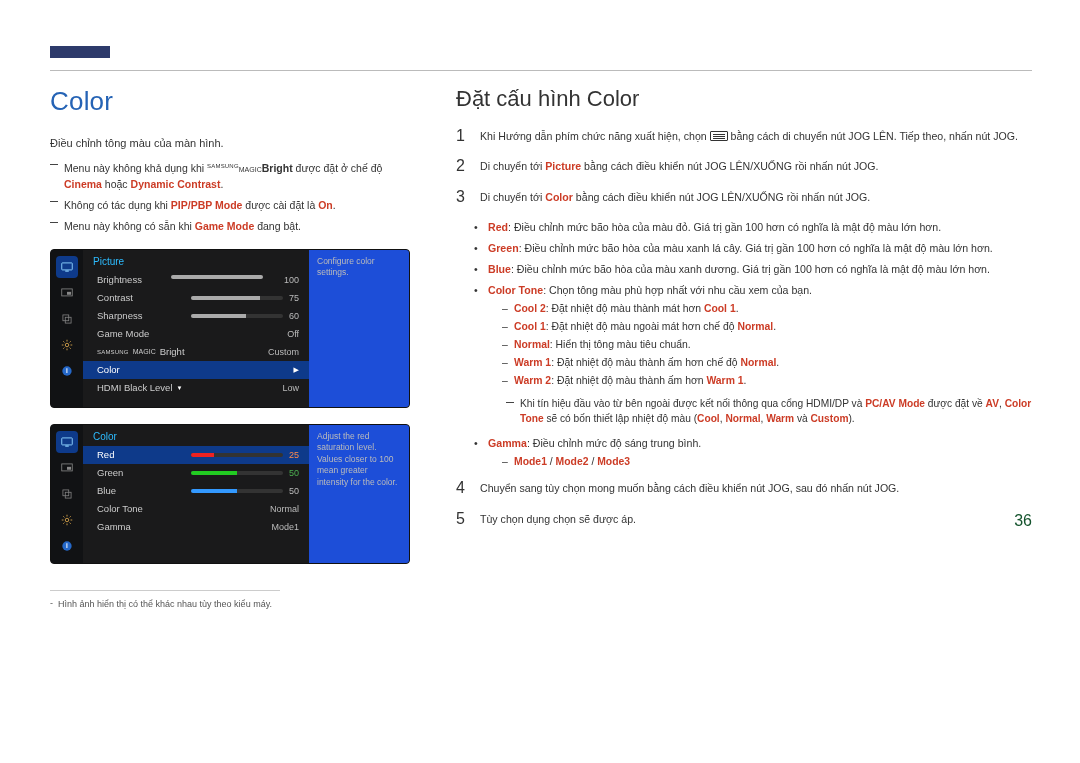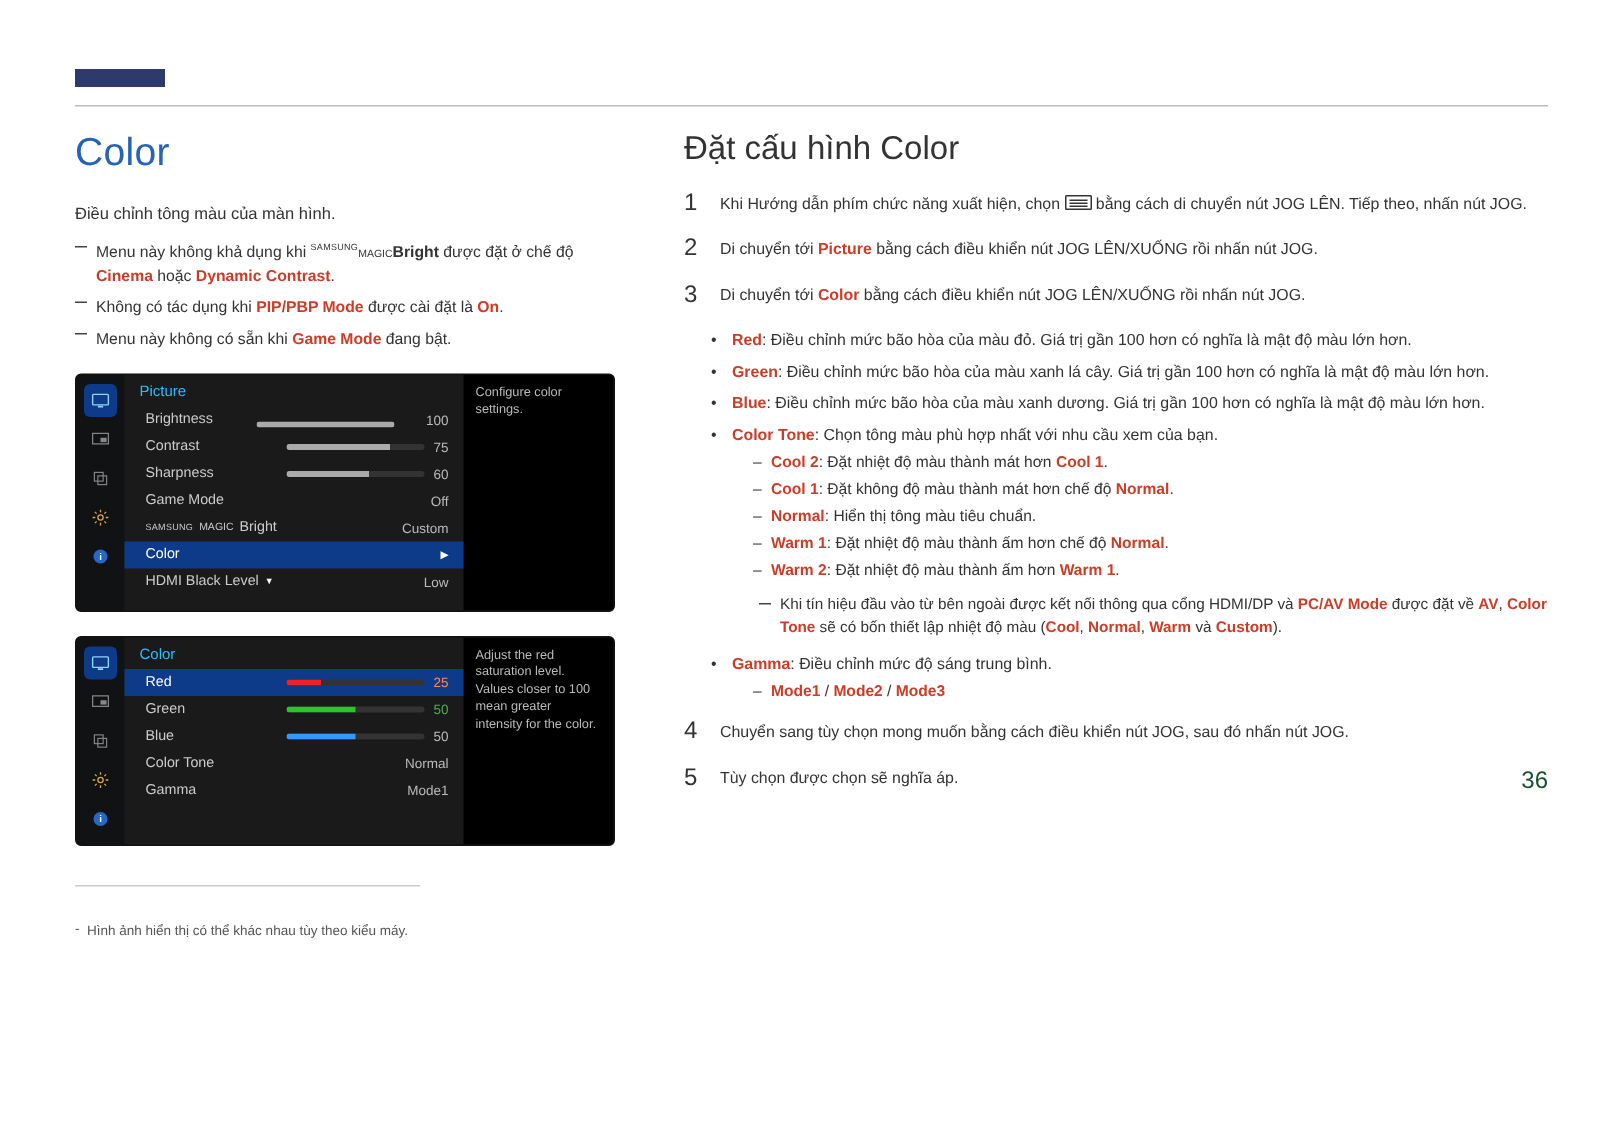--- a/index.html
+++ b/index.html
@@ -28,24 +28,24 @@
   .osd-row { display: flex; align-items: center; justify-content: space-between; padding: 2px 10px 2px 14px; height: 18px; font-size: 9.5px; color: #ccc; position: relative; }
   .osd-row.sel { background: #0e3a8a; color: #fff; }
   .osd-row .lbl { display: flex; align-items: center; gap: 4px; }
   .osd-row .val { color: #bbb; font-size: 9px; }
   .osd-row.sel .val { color: #fff; }
   .bar { width: 92px; height: 4px; background: #333; border-radius: 2px; overflow: hidden; }
   .bar > div { height: 100%; background: #aaa; }
   .bar.red > div { background: #e22; }
   .bar.green > div { background: #2c2; }
   .bar.blue > div { background: #39f; }
-  .osd-tip { width: 100px; background: #000000; padding: 6px 8px; font-size: 8.5px; line-height: 1.35; color: #bbb; }
+  .osd-tip { width: 100px; background: #1d4ed8; padding: 6px 8px; font-size: 8.5px; line-height: 1.35; color: #bbb; }
   .arrow { font-size: 7px; color: #fff; }
   .sup { font-size: 6px; vertical-align: super; letter-spacing: 0.2px; }
-  .footline { margin-top: 26px; border-top: 1px solid #ccc; padding-top: 24px; width: 230px; }
+  .footline { margin-top: 26px; border-top: 1px solid #ccc; padding-top: 8px; width: 230px; }
   .footnote { font-size: 9px; color: #555; position: relative; padding-left: 8px; }
   .footnote::before { content: "-"; position: absolute; left: 0; top: -1px; }
   .pagenum { position: absolute; right: 48px; bottom: 20px; font-size: 16px; color: #14532d; }
   
   .step { display: flex; gap: 10px; margin-bottom: 14px; }
   .step-num { width: 14px; font-size: 16px; color: #333; line-height: 1; }
   .step-body { flex: 1; font-size: 10.6px; line-height: 1.55; }
   .step-body .icon-menu { display: inline-block; width: 18px; height: 10px; border: 1.2px solid #333; border-radius: 1px; position: relative; vertical-align: -1px; }
   .step-body .icon-menu::before { content: ""; position: absolute; left: 2px; right: 2px; top: 2px; height: 1px; background: #333; box-shadow: 0 2px 0 #333, 0 4px 0 #333; }
   ul.bullets { list-style: none; padding-left: 18px; margin: 2px 0 10px 4px; }
@@ -111,21 +111,21 @@
                 <circle cx="12" cy="12" r="8" fill="#2568c9"></circle>
                 <text x="12" y="16" text-anchor="middle" font-size="11" fill="#fff" font-family="Arial" font-weight="bold">i</text>
               </svg>
             </div>
         </div>
         <div class="osd-main">
           <div class="osd-list">
             <div class="osd-title">Picture</div>
             <div class="osd-row">
               <span class="lbl">Brightness</span>
-              <span style="display:flex;align-items:flex-end;gap:21px;">
+              <span style="display:flex;align-items:flex-start;gap:21px;">
                   <span class="bar">
                     <div style="width:100%"></div>
                   </span>
                   <span class="val">100</span>
                 </span>
             </div>
             <div class="osd-row">
               <span class="lbl">Contrast</span>
               <span style="display:flex;align-items:center;gap:6px;">
                   <span class="bar">
@@ -276,21 +276,21 @@
         </div>
       </div>
 
       <ul class="bullets">
         <li><b class="red">Red</b><span>: Điều chỉnh mức bão hòa của màu đỏ. Giá trị gần 100 hơn có nghĩa là mật độ màu lớn hơn.</span></li>
         <li><b class="red">Green</b><span>: Điều chỉnh mức bão hòa của màu xanh lá cây. Giá trị gần 100 hơn có nghĩa là mật độ màu lớn hơn.</span></li>
         <li><b class="red">Blue</b><span>: Điều chỉnh mức bão hòa của màu xanh dương. Giá trị gần 100 hơn có nghĩa là mật độ màu lớn hơn.</span></li>
         <li><b class="red">Color Tone</b><span>: Chọn tông màu phù hợp nhất với nhu cầu xem của bạn.</span>
           <ul class="sub">
             <li><b class="red">Cool 2</b><span>: Đặt nhiệt độ màu thành mát hơn </span><b class="red">Cool 1</b>.</li>
-            <li><b class="red">Cool 1</b><span>: Đặt không độ màu thành mát hơn chế độ </span><b class="red">Normal</b>.</li>
+            <li><b class="red">Cool 1</b><span>: Đặt nhiệt độ màu ngoài mát hơn chế độ </span><b class="red">Normal</b>.</li>
             <li><b class="red">Normal</b><span>: Hiển thị tông màu tiêu chuẩn.</span></li>
             <li><b class="red">Warm 1</b><span>: Đặt nhiệt độ màu thành ấm hơn chế độ </span><b class="red">Normal</b>.</li>
             <li><b class="red">Warm 2</b><span>: Đặt nhiệt độ màu thành ấm hơn </span><b class="red">Warm 1</b>.</li>
           </ul>
           <p class="lnote">
             <span>Khi tín hiệu đầu vào từ bên ngoài được kết nối thông qua cổng HDMI/DP và </span><b class="red">PC/AV Mode</b><span> được đặt về </span><b class="red">AV</b><span>, </span><b class="red">Color Tone</b><span> sẽ có bốn thiết lập nhiệt độ màu (</span><b class="red">Cool</b><span>, </span><b class="red">Normal</b><span>, </span><b class="red">Warm</b><span> và </span><b class="red">Custom</b><span>).</span>
           </p>
         </li>
         <li><b class="red">Gamma</b><span>: Điều chỉnh mức độ sáng trung bình.</span>
           <ul class="sub">
@@ -298,19 +298,19 @@
           </ul>
         </li>
       </ul>
 
       <div class="step">
         <div class="step-num">4</div>
         <div class="step-body">Chuyển sang tùy chọn mong muốn bằng cách điều khiển nút JOG, sau đó nhấn nút JOG.</div>
       </div>
       <div class="step">
         <div class="step-num">5</div>
-        <div class="step-body">Tùy chọn được chọn sẽ nghĩa áp.</div>
+        <div class="step-body">Tùy chọn dụng chọn sẽ được áp.</div>
       </div>
     </div>
   </div>
 
   <div class="pagenum">36</div>
 </div>
 
 </body></html>

